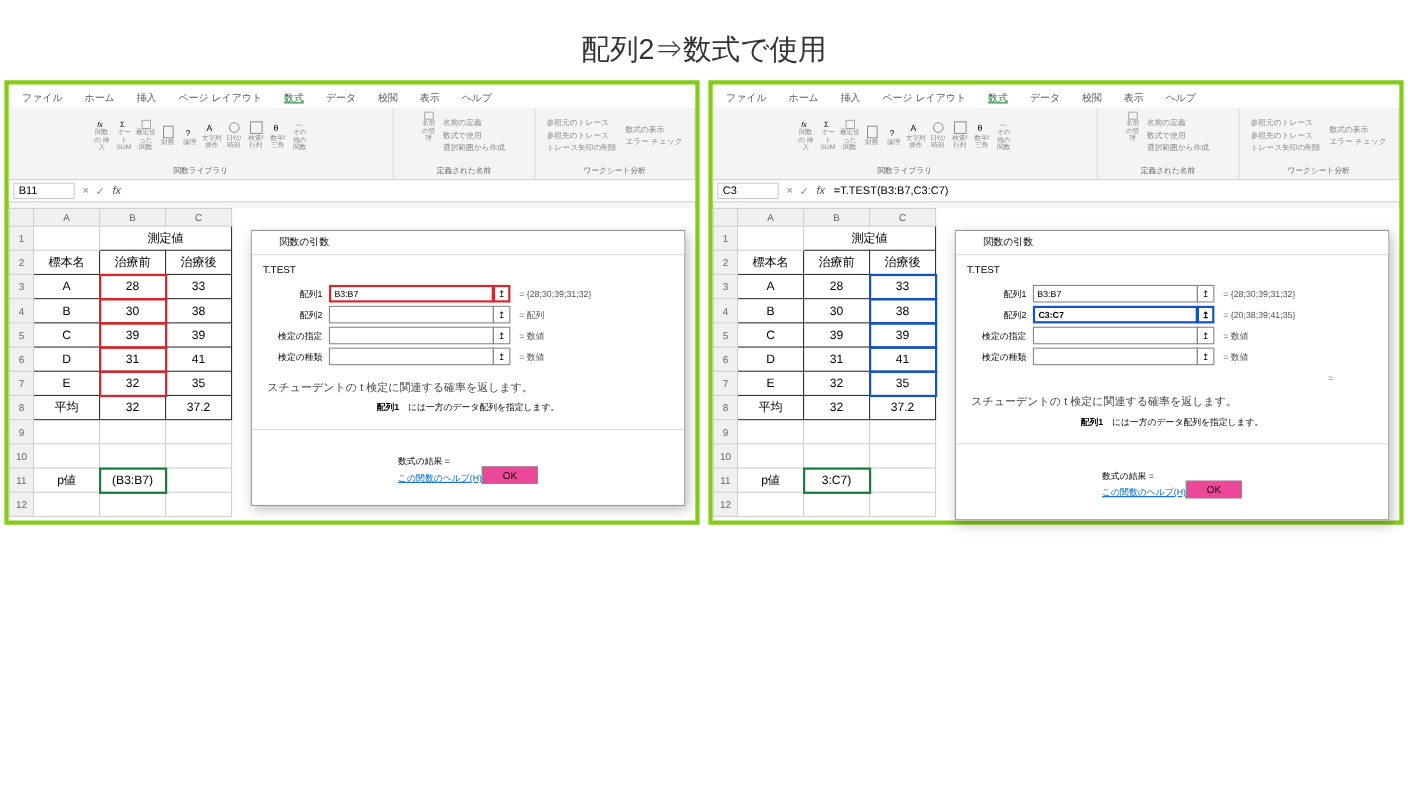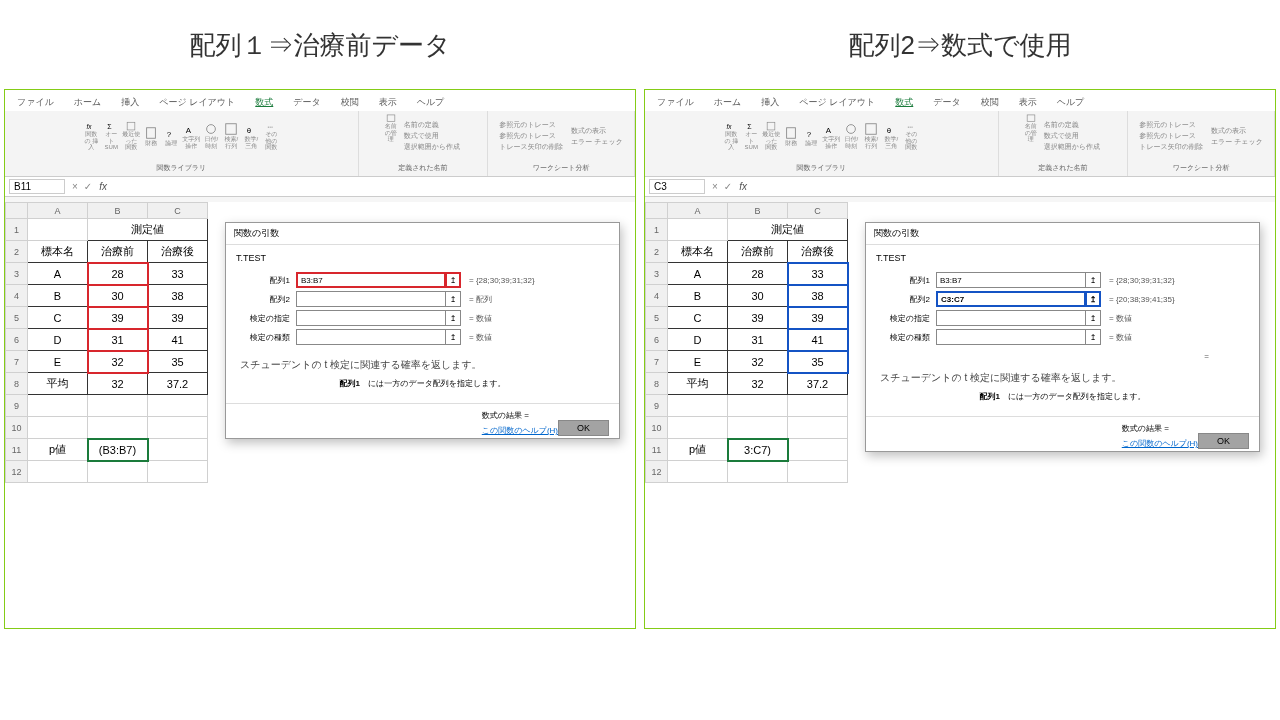--- a/index.html
+++ b/index.html
@@ -1,21 +1,21 @@
 <!DOCTYPE html>
 <html><head>
 <meta charset="utf-8">
 <style>
   * { box-sizing: border-box; margin: 0; padding: 0; }
   body { font-family: "Meiryo", sans-serif; background: #fff; width: 1280px; height: 720px; overflow: hidden; }
   .page { display: flex; flex-direction: column; }
   .titles { display: flex; padding: 28px 0 10px 0; }
   .title { flex: 1; text-align: center; font-size: 26px; font-weight: 400; color: #333; }
   .panels { display: flex; }
-  .panel { flex: 1; margin: 16px 4px; background: #f6f6f6; border: 1px solid #84cc16; position: relative; height: 540px; }
+  .panel { flex: 1; margin: 0 4px; background: #f6f6f6; border: 4px solid #84cc16; position: relative; height: 404px; }
   
   .tabs { display: flex; font-size: 9px; padding: 4px 8px 0 8px; gap: 12px; color: #5b5b5b; background:#fff;}
   .tab { padding: 2px 4px; cursor: pointer; }
   .tab.active { text-decoration: underline; color: #1a7b3b; font-family: Liberation Serif, serif; }
   .ribbon { display: flex; background: #f4f4f4; border-bottom: 1px solid #ccc; height: 66px; font-size: 7px; color:#666; overflow:hidden;}
   .rgroup { border-right: 1px solid #ddd; display:flex; flex-direction:column; justify-content:space-between; align-items:center; padding:2px 4px;}
   .rgroup .icons { display:flex; gap:2px; align-items:center; height:46px; flex-wrap:wrap; justify-content:center;}
   .ricon { width:18px; height:30px; display:flex; flex-direction:column; align-items:center; justify-content:center; color:#888; font-size:6px; text-align:center; line-height:1.1;}
   .ricon svg { width:14px; height:14px; }
   .rlabel { font-size:7px; color:#666; padding:1px 0; white-space:nowrap;}
@@ -31,44 +31,43 @@
   .grid { border-collapse:collapse; font-size:11px; }
   .grid th, .grid td { border:1px solid #d0d0d0; text-align:center; }
   .grid .rowhdr { background:#f0f0f0; width:22px; font-weight:normal; color:#666; font-size:9px;}
   .grid .colhdr { background:#f0f0f0; height:16px; font-weight:normal; color:#666; font-size:9px;}
   .grid td.cell { width:60px; height:22px; background:#fff;}
   .sel-red { outline:2px solid #d8262d; outline-offset:-1px;}
   .sel-blue { outline:2px solid #1453c4; outline-offset:-1px;}
   .editcell { outline:2px solid #1a7b3b; outline-offset:-1px;}
   
   .dialog { position:absolute; top:132px; left:220px; width:395px; background:#fff; border:1px solid #999; box-shadow:2px 4px 10px rgba(0,0,0,0.25); font-size:9px;}
-  .dlg-title { background:#fff; border-bottom:1px solid #ddd; padding:4px 8px; font-size:9px;}
+  .dlg-title { background:#fff; border-bottom:1px solid #ddd; padding:4px 25px; font-size:9px;}
   .dlg-body { padding:6px 10px 4px 10px;}
   .fn-name { font-size:9px; padding:2px 0 6px 0;}
   .param-row { display:flex; align-items:center; margin:3px 0;}
   .param-label { width:60px; text-align:right; padding-right:6px; font-size:8px;}
   .param-input { flex:0 0 150px; height:16px; border:1px solid #888; padding:0 3px; font-size:8px; display:flex; align-items:center; background:#fff;}
   .param-btn { width:16px; height:16px; border:1px solid #888; margin-left:-1px; display:flex; align-items:center; justify-content:center; font-size:8px;}
   .param-result { padding-left:8px; font-size:8px; color:#555;}
   .hi-red { border:2px solid #d8262d !important;}
   .hi-blue { border:2px solid #1453c4 !important;font-weight:bold;}
   .dlg-desc { font-size:10px; padding:10px 4px 4px 4px; color:#444;}
   .dlg-desc2 { font-size:8px; text-align:center; padding:2px 0 10px 0;}
-  .dlg-foot { border-top:1px solid #ddd; padding:2px 10px; display:flex; justify-content:flex-end; align-items:flex-end;}
+  .dlg-foot { border-top:1px solid #ddd; padding:19px 10px; display:flex; justify-content:center; align-items:flex-end;}
   .dlg-foot .left { font-size:8px;}
   .help-link { color:#0066cc; text-decoration:underline; font-size:8px;}
-  .okbtn { border:1px solid #888; background:#a3a3a3; padding:2px 18px; font-size:9px;}
+  .okbtn { border:1px solid #888; background:#ec4899; padding:2px 18px; font-size:9px;}
   .result-line{font-size:8px;padding:4px 0;}
 </style>
 </head>
 <body>
 
 <div class="page">
   <div class="titles">
-    <div class="title">配列１⇒治療前データ</div>
     <div class="title">配列2⇒数式で使用</div>
   </div>
   <div class="panels">
 
     <div class="panel">
       <div class="tabs">
         <span class="tab">ファイル</span>
         <span class="tab">ホーム</span>
         <span class="tab">挿入</span>
         <span class="tab">ページ レイアウト</span>
@@ -425,20 +424,21 @@
             </div>
           </div>
           <div class="rlabel">ワークシート分析</div>
         </div>
       </div>
       <div class="fbar">
         <div class="namebox">C3</div>
         <span class="xmark">×</span>
         <span class="chk">✓</span>
         <span class="fx">fx</span>
+        <div class="fcontent">=T.TEST(B3:B7,C3:C7)</div>
       </div>
       <div class="gridwrap">
         <table class="grid">
           <tbody>
               <tr>
                 <th class="rowhdr"></th>
                 <th class="colhdr" style="width:60px">A</th>
                 <th class="colhdr" style="width:60px">B</th>
                 <th class="colhdr" style="width:60px">C</th>
               </tr>

